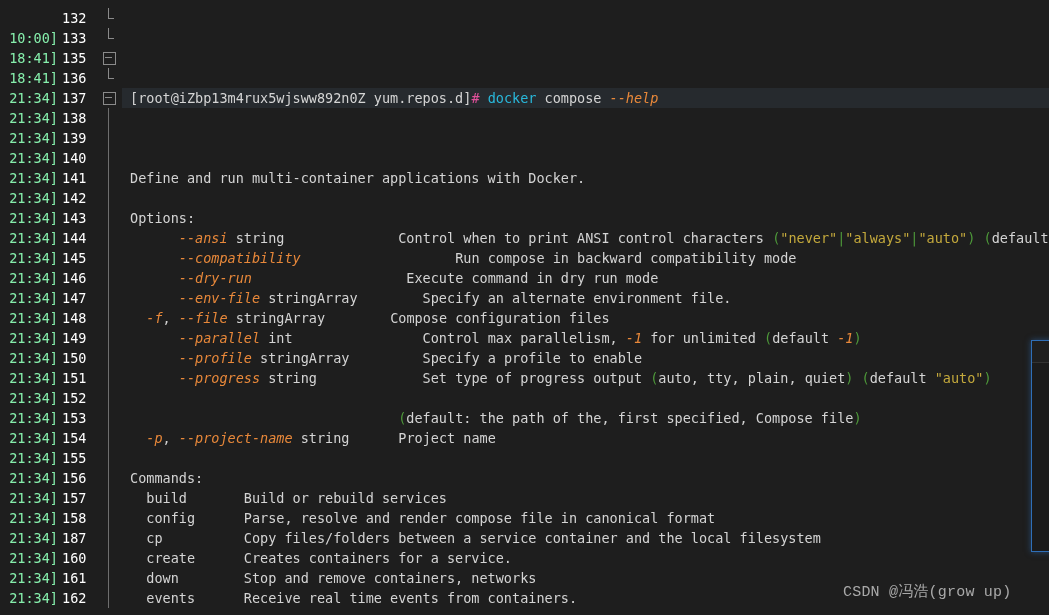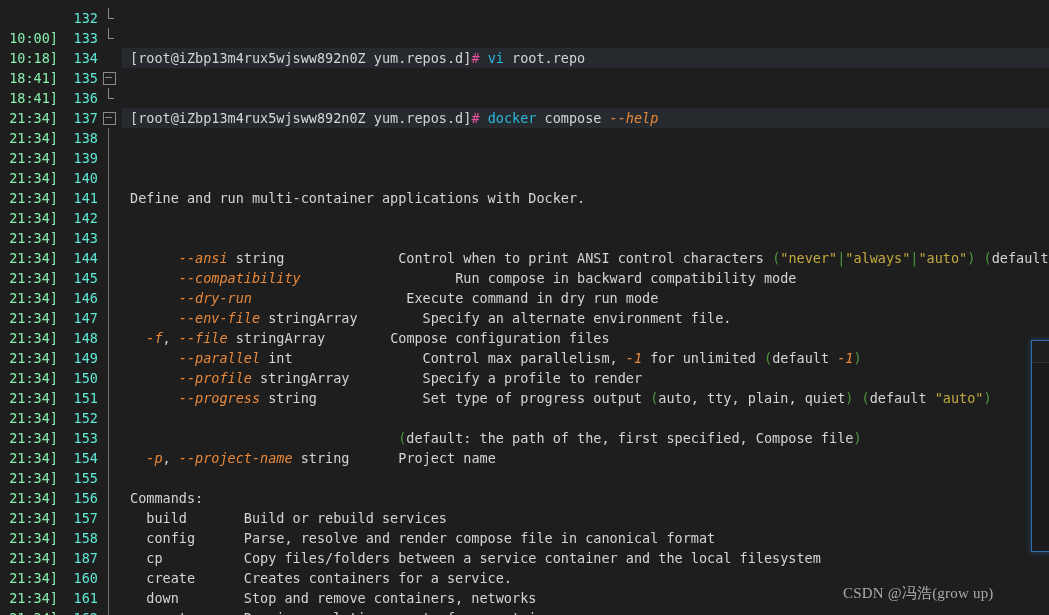--- a/index.html
+++ b/index.html
@@ -49,22 +49,22 @@
   }
   .ts {
     width: 62px;
     text-align: right;
     color: #86efac;
     font-size: 13.5px;
     padding-right: 4px;
   }
   .lnum {
     width: 36px;
-    text-align: right;
-    color: #5eead4;
+    text-align: left;
+    color: #ffffff;
     font-size: 13.5px;
   }
   .fold {
     width: 22px;
     position: relative;
     height: 20px;
   }
   
   .fold.box::before {
     content: "";
@@ -140,54 +140,53 @@
     border-bottom: 1px solid #333;
   }
   #side-panel-body { height: calc(100% - 23px); background: #1b1b1b; }
 
   
   #watermark {
     position: absolute;
     left: 843px;
     top: 583px;
     color: #b9b9b9;
-    font-family: Liberation Serif, serif;
+    font-family: Liberation Mono, monospace;
     font-size: 15px;
     letter-spacing: 0.2px;
     z-index: 30;
     white-space: nowrap;
     opacity: 0.9;
   }
   .rows-wrap { position: absolute; top: 8px; left: 0; width: 1049px; }
 </style>
 </head>
 <body>
 
 <div id="terminal">
 
   <div class="rows-wrap" id="rows-wrap">
       <div class="row"><div class="gutter"><span class="ts"></span><span class="lnum">132</span><span class="fold end"></span></div><div class="content-cell"></div></div>
       <div class="row"><div class="gutter"><span class="ts">10:00]</span><span class="lnum">133</span><span class="fold end"></span></div><div class="content-cell"></div></div>
-      <div class="row prompt-row"><div class="gutter"><span class="ts">10:18]</span><span class="lnum">134</span><span class="fold"></span></div><div class="content-cell"><span class="c-white">[root@iZbp13m4rux5wjsww892n0Z yum.repos.d]</span><span class="c-pink">#</span><span class="c-white"> </span><span class="c-cyan">vi</span><span class="c-white"> root.repo</span></div></div>
       <div class="row prompt-row"><div class="gutter"><span class="ts">18:41]</span><span class="lnum">135</span><span class="fold box"></span></div></div>
       <div class="row"><div class="gutter"><span class="ts">18:41]</span><span class="lnum">136</span><span class="fold end"></span></div></div>
       <div class="row prompt-row"><div class="gutter"><span class="ts">21:34]</span><span class="lnum">137</span><span class="fold box"></span></div><div class="content-cell"><span class="c-white">[root@iZbp13m4rux5wjsww892n0Z yum.repos.d]</span><span class="c-pink">#</span><span class="c-white"> </span><span class="c-cyan">docker</span><span class="c-white"> compose </span><span class="c-orange">--help</span></div></div>
       <div class="row"><div class="gutter"><span class="ts">21:34]</span><span class="lnum">138</span><span class="fold line"></span></div><div class="content-cell"></div></div>
       <div class="row"><div class="gutter"><span class="ts">21:34]</span><span class="lnum">139</span><span class="fold line"></span></div></div>
       <div class="row"><div class="gutter"><span class="ts">21:34]</span><span class="lnum">140</span><span class="fold line"></span></div><div class="content-cell"></div></div>
       <div class="row"><div class="gutter"><span class="ts">21:34]</span><span class="lnum">141</span><span class="fold line"></span></div><div class="content-cell"><span class="c-white">Define and run multi-container applications with Docker.</span></div></div>
       <div class="row"><div class="gutter"><span class="ts">21:34]</span><span class="lnum">142</span><span class="fold line"></span></div><div class="content-cell"></div></div>
-      <div class="row"><div class="gutter"><span class="ts">21:34]</span><span class="lnum">143</span><span class="fold line"></span></div></div>
+      <div class="row"><div class="gutter"><span class="ts">21:34]</span><span class="lnum">143</span><span class="fold line"></span></div><div class="content-cell"><span class="c-white">Options:</span></div></div>
       <div class="row"><div class="gutter"><span class="ts">21:34]</span><span class="lnum">144</span><span class="fold line"></span></div><div class="content-cell"><span class="c-white">      </span><span class="c-orange">--ansi</span><span class="c-white"> string              Control when to print ANSI control characters </span><span class="c-green">(</span><span class="c-yellow">"never"</span><span class="c-green">|</span><span class="c-yellow">"always"</span><span class="c-green">|</span><span class="c-yellow">"auto"</span><span class="c-green">)</span><span class="c-white"> </span><span class="c-green">(</span><span class="c-white">default </span></div></div>
       <div class="row"><div class="gutter"><span class="ts">21:34]</span><span class="lnum">145</span><span class="fold line"></span></div><div class="content-cell"><span class="c-white">      </span><span class="c-orange">--compatibility</span><span class="c-white">                   Run compose in backward compatibility mode</span></div></div>
       <div class="row"><div class="gutter"><span class="ts">21:34]</span><span class="lnum">146</span><span class="fold line"></span></div><div class="content-cell"><span class="c-white">      </span><span class="c-orange">--dry-run</span><span class="c-white">                   Execute command in dry run mode</span></div></div>
       <div class="row"><div class="gutter"><span class="ts">21:34]</span><span class="lnum">147</span><span class="fold line"></span></div><div class="content-cell"><span class="c-white">      </span><span class="c-orange">--env-file</span><span class="c-white"> stringArray        Specify an alternate environment file.</span></div></div>
       <div class="row"><div class="gutter"><span class="ts">21:34]</span><span class="lnum">148</span><span class="fold line"></span></div><div class="content-cell"><span class="c-white">  </span><span class="c-orange">-f</span><span class="c-white">, </span><span class="c-orange">--file</span><span class="c-white"> stringArray        Compose configuration files</span></div></div>
       <div class="row"><div class="gutter"><span class="ts">21:34]</span><span class="lnum">149</span><span class="fold line"></span></div><div class="content-cell"><span class="c-white">      </span><span class="c-orange">--parallel</span><span class="c-white"> int                Control max parallelism, </span><span class="c-orange">-1</span><span class="c-white"> for unlimited </span><span class="c-green">(</span><span class="c-white">default </span><span class="c-orange">-1</span><span class="c-green">)</span></div></div>
-      <div class="row"><div class="gutter"><span class="ts">21:34]</span><span class="lnum">150</span><span class="fold line"></span></div><div class="content-cell"><span class="c-white">      </span><span class="c-orange">--profile</span><span class="c-white"> stringArray         Specify a profile to render</span></div></div>
+      <div class="row"><div class="gutter"><span class="ts">21:34]</span><span class="lnum">150</span><span class="fold line"></span></div><div class="content-cell"><span class="c-white">      </span><span class="c-orange">--profile</span><span class="c-white"> stringArray         Specify a profile to enable</span></div></div>
       <div class="row"><div class="gutter"><span class="ts">21:34]</span><span class="lnum">151</span><span class="fold line"></span></div><div class="content-cell"><span class="c-white">      </span><span class="c-orange">--progress</span><span class="c-white"> string             Set type of progress output </span><span class="c-green">(</span><span class="c-white">auto, tty, plain, quiet</span><span class="c-green">)</span><span class="c-white"> </span><span class="c-green">(</span><span class="c-white">default </span><span class="c-yellow">"auto"</span><span class="c-green">)</span></div></div>
       <div class="row"><div class="gutter"><span class="ts">21:34]</span><span class="lnum">152</span><span class="fold line"></span></div></div>
       <div class="row"><div class="gutter"><span class="ts">21:34]</span><span class="lnum">153</span><span class="fold line"></span></div><div class="content-cell"><span class="c-white">                                 </span><span class="c-green">(</span><span class="c-white">default: the path of the, first specified, Compose file</span><span class="c-green">)</span></div></div>
       <div class="row"><div class="gutter"><span class="ts">21:34]</span><span class="lnum">154</span><span class="fold line"></span></div><div class="content-cell"><span class="c-white">  </span><span class="c-orange">-p</span><span class="c-white">, </span><span class="c-orange">--project-name</span><span class="c-white"> string      Project name</span></div></div>
       <div class="row"><div class="gutter"><span class="ts">21:34]</span><span class="lnum">155</span><span class="fold line"></span></div><div class="content-cell"></div></div>
       <div class="row"><div class="gutter"><span class="ts">21:34]</span><span class="lnum">156</span><span class="fold line"></span></div><div class="content-cell"><span class="c-white">Commands:</span></div></div>
       <div class="row"><div class="gutter"><span class="ts">21:34]</span><span class="lnum">157</span><span class="fold line"></span></div><div class="content-cell"><span class="c-white">  build       Build or rebuild services</span></div></div>
       <div class="row"><div class="gutter"><span class="ts">21:34]</span><span class="lnum">158</span><span class="fold line"></span></div><div class="content-cell"><span class="c-white">  config      Parse, resolve and render compose file in canonical format</span></div></div>
       <div class="row"><div class="gutter"><span class="ts">21:34]</span><span class="lnum">187</span><span class="fold line"></span></div><div class="content-cell"><span class="c-white">  cp          Copy files/folders between a service container and the local filesystem</span></div></div>
       <div class="row"><div class="gutter"><span class="ts">21:34]</span><span class="lnum">160</span><span class="fold line"></span></div><div class="content-cell"><span class="c-white">  create      Creates containers for a service.</span></div></div>

